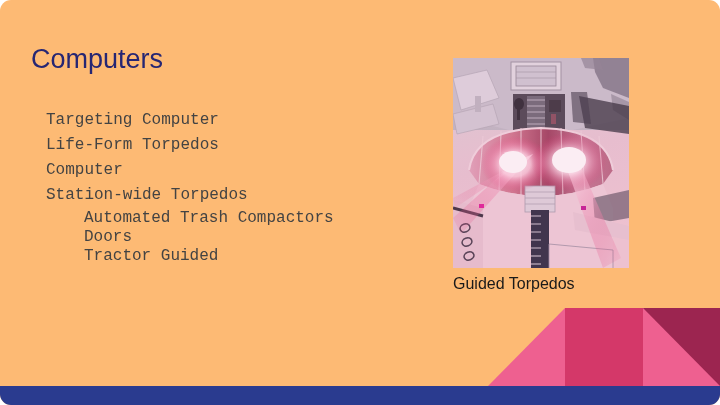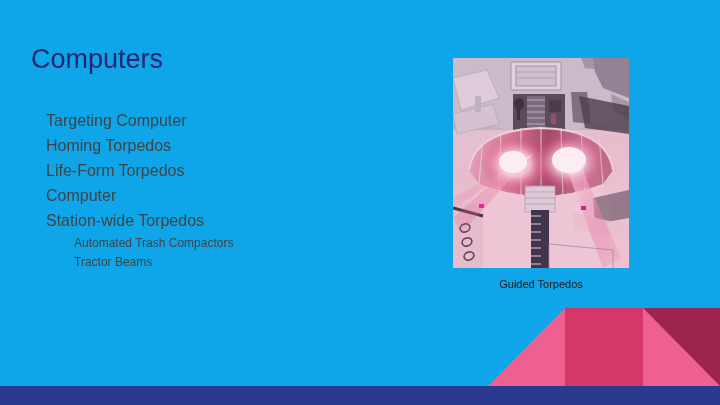--- a/index.html
+++ b/index.html
@@ -5,56 +5,58 @@
 <style>
   html, body {
     margin: 0;
     padding: 0;
     background: #ffffff;
   }
   #slide {
     position: relative;
     width: 720px;
     height: 405px;
-    background: #0ea5e9;
+    background: #fdba74;
     overflow: hidden;
     font-family: "Liberation Sans", sans-serif;
+    border-radius: 11px;
   }
 
   
   #slide-title {
     position: absolute;
     left: 31px;
     top: 42px;
     font-size: 27px;
     line-height: 34px;
     letter-spacing: 0px;
     color: #262673;
     white-space: nowrap;
   }
 
   
   #body-list {
     position: absolute;
     left: 46px;
     top: 108px;
     width: 370px;
+    font-family: Liberation Mono, monospace;
   }
   .bullet-l1 {
     font-size: 16px;
     line-height: 25px;
     color: #434343;
     white-space: nowrap;
   }
   .sub-list {
     margin-top: 1px;
   }
   .bullet-l2 {
-    margin-left: 28px;
-    font-size: 12px;
+    margin-left: 38px;
+    font-size: 16px;
     line-height: 19px;
     color: #434343;
     white-space: nowrap;
   }
 
   
   #picture-frame {
     position: absolute;
     left: 453px;
     top: 58px;
@@ -65,22 +67,22 @@
   }
   #picture-art {
     position: absolute;
     inset: 0;
   }
   #picture-caption {
     position: absolute;
     left: 453px;
     top: 276px;
     width: 176px;
-    text-align: center;
-    font-size: 11px;
+    text-align: left;
+    font-size: 16px;
     line-height: 16px;
     color: #1a1a1a;
   }
 
   
   #decoration {
     position: absolute;
     left: 0;
     top: 300px;
     width: 720px;
@@ -97,27 +99,27 @@
 </style>
 </head>
 <body>
 
 <div id="slide">
 
   <div id="slide-title">Computers</div>
 
   <div id="body-list">
     <div class="bullet-l1">Targeting Computer</div>
-    <div class="bullet-l1">Homing Torpedos</div>
     <div class="bullet-l1">Life-Form Torpedos</div>
     <div class="bullet-l1">Computer</div>
     <div class="bullet-l1">Station-wide Torpedos</div>
     <div class="sub-list">
       <div class="bullet-l2">Automated Trash Compactors</div>
-      <div class="bullet-l2">Tractor Beams</div>
+      <div class="bullet-l2">Doors</div>
+      <div class="bullet-l2">Tractor Guided</div>
     </div>
   </div>
 
   <div id="picture-frame">
     <svg id="picture-art" viewBox="0 0 176 210" preserveAspectRatio="none">
       <defs>
         <linearGradient id="gFloor" x1="0" y1="0" x2="0.2" y2="1">
           <stop offset="0" stop-color="#d9d4dc"></stop>
           <stop offset="0.55" stop-color="#e9c9d5"></stop>
           <stop offset="1" stop-color="#f0cdd8"></stop>

